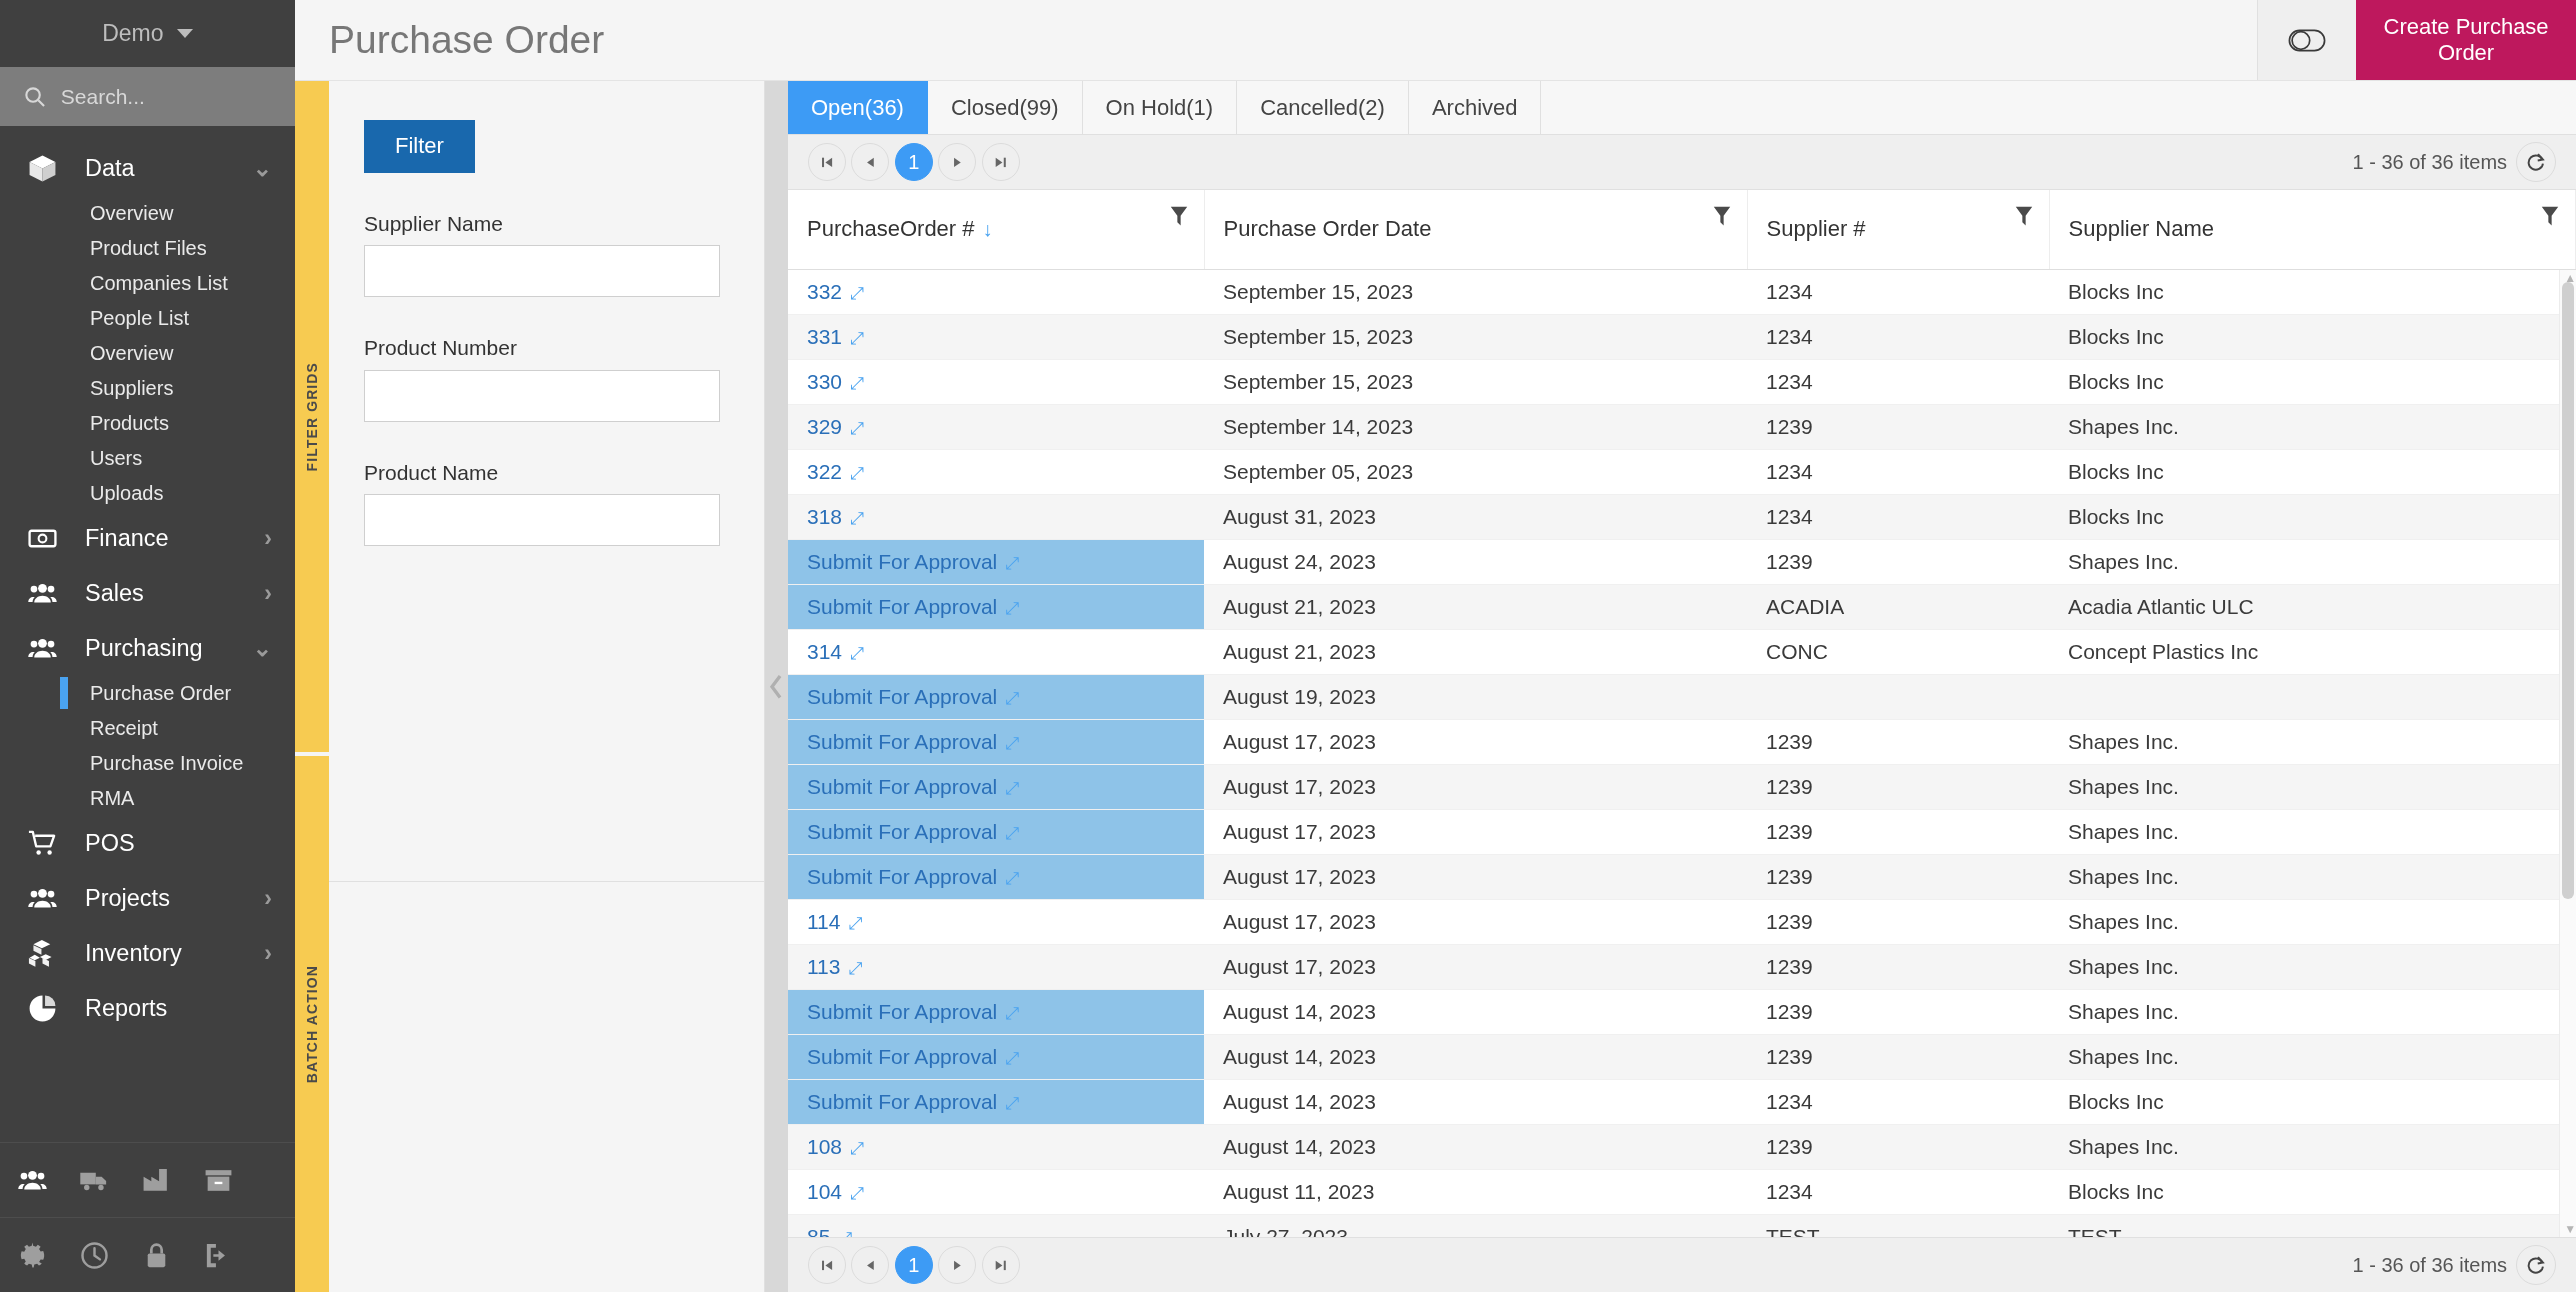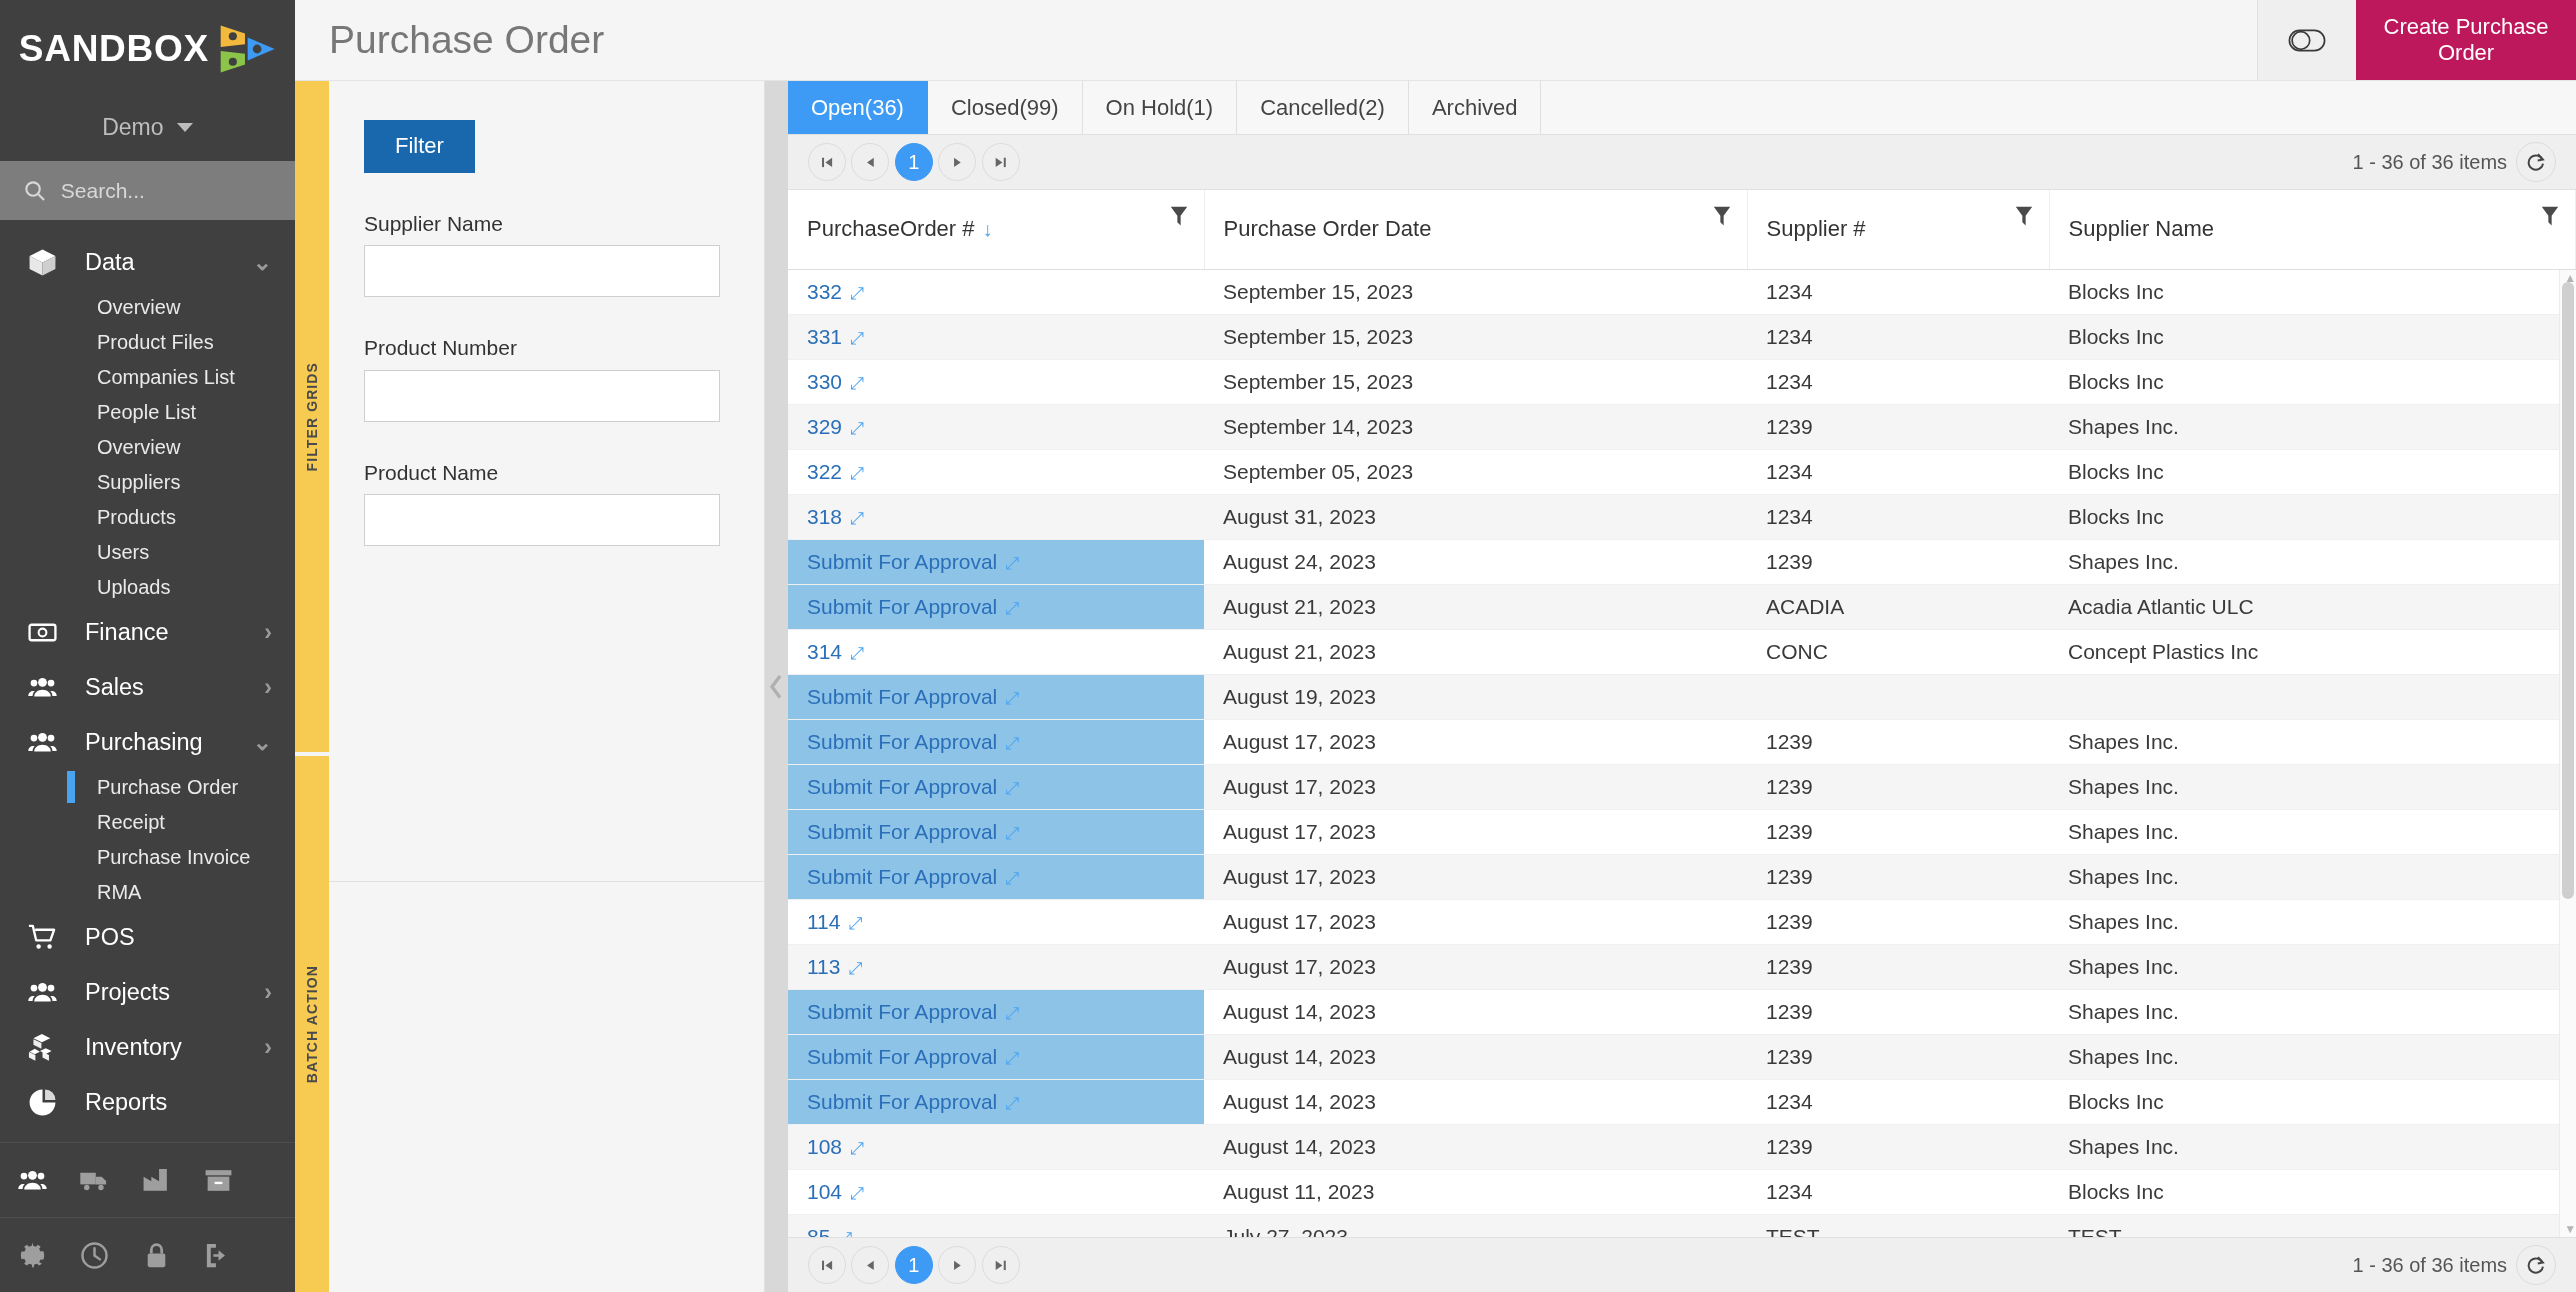--- a/index.html
+++ b/index.html
@@ -36,21 +36,21 @@
   .searchbar .txt { color: #d8d8d8; font-size: 21px; }
   .nav { flex: 1 1 auto; padding-top: 14.8px; overflow: hidden; }
   .nav-item {
     display: flex; align-items: center; height: 55px;
     padding: 0 23px; gap: 23px; cursor: pointer;
   }
   .nav-icon { width: 39px; flex: 0 0 39px; display: flex; align-items: center;
               justify-content: center; color: #fff; }
   .nav-label { font-size: 23.5px; color: #fff; flex: 1 1 auto; }
   .nav-caret { color: #9a9a9a; font-size: 23px; font-weight: bold; }
-  .sub { padding-left: 12px; }
+  .sub { padding-left: 5px; }
   .sub-item {
     display: flex; align-items: center; height: 35px;
     padding-left: 85px; font-size: 20px; color: #eaeaea;
     cursor: pointer; position: relative;
   }
   .sub-item.active::before {
     content: ""; position: absolute; left: 55px; top: 1.3px;
     width: 8px; height: 32px; background: #4aa3f0;
   }
   .icon-row {
@@ -197,31 +197,20 @@
     border-top: 1.3px solid #e0e0e0;
   }
 </style>
 </head>
 <body>
 
 <div class="app">
 
   <aside class="sidebar">
 
-    <div class="brand">
-      <div class="brand-word">SANDBOX</div>
-      <svg class="brand-mark" viewBox="0 0 86 74">
-        <path d="M4 2 L40 14 L40 30 L4 34 Z" fill="#f2b93c"></path>
-        <circle cx="22" cy="18" r="6" fill="#404040"></circle>
-        <path d="M4 40 L40 44 L40 60 L4 72 Z" fill="#8cc44a"></path>
-        <circle cx="22" cy="56" r="6" fill="#404040"></circle>
-        <path d="M44 20 L84 37 L44 54 Z" fill="#3d9bf5"></path>
-        <circle cx="58" cy="37" r="6.5" fill="#404040"></circle>
-      </svg>
-    </div>
 
     <div class="tenant">
       <span>Demo</span>
       <span class="chev-d"></span>
     </div>
 
     <div class="searchbar">
       <svg width="23" height="23" viewBox="0 0 24 24" fill="none" stroke="#d8d8d8" stroke-width="2.2">
         <circle cx="10.5" cy="10.5" r="7"></circle>
           <line x1="16" y1="16" x2="22" y2="22"></line>

